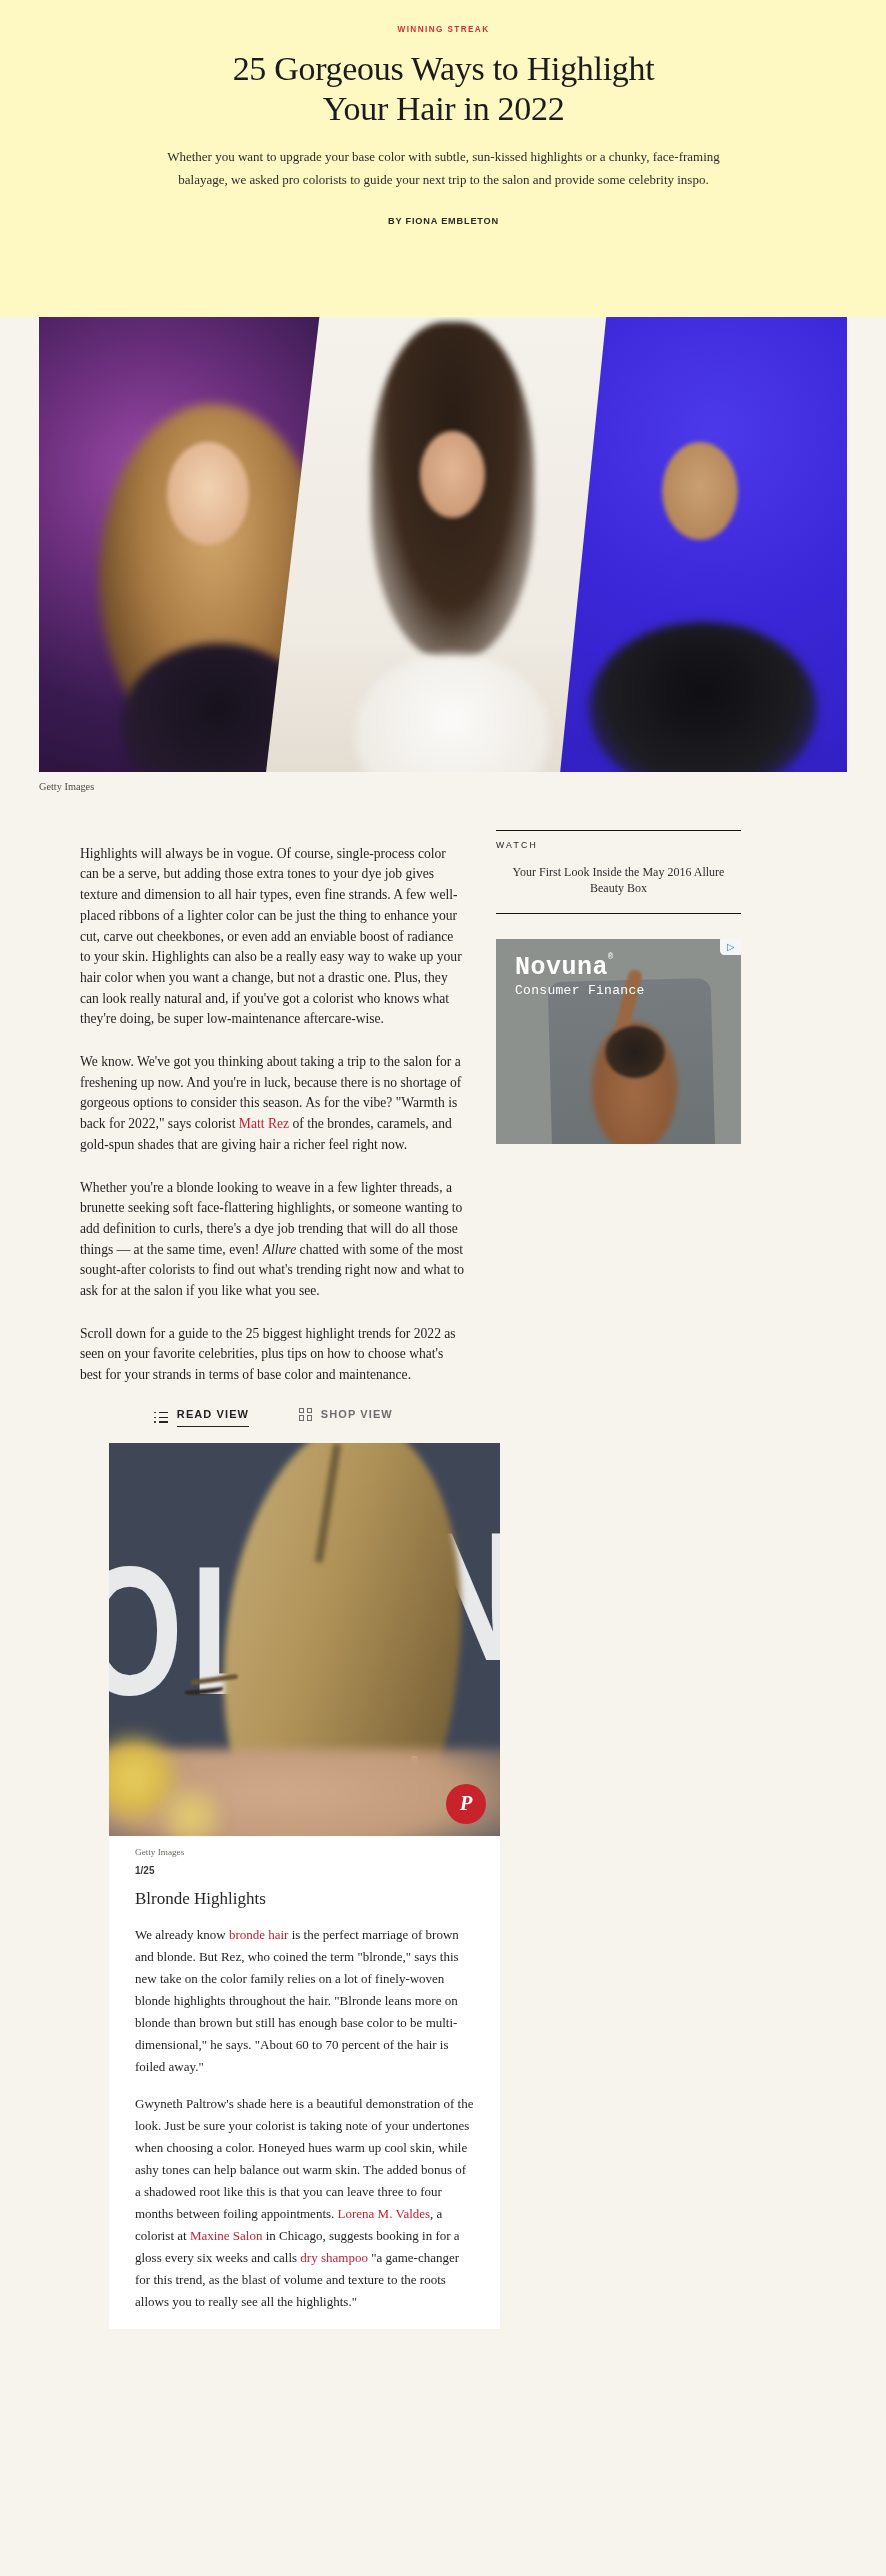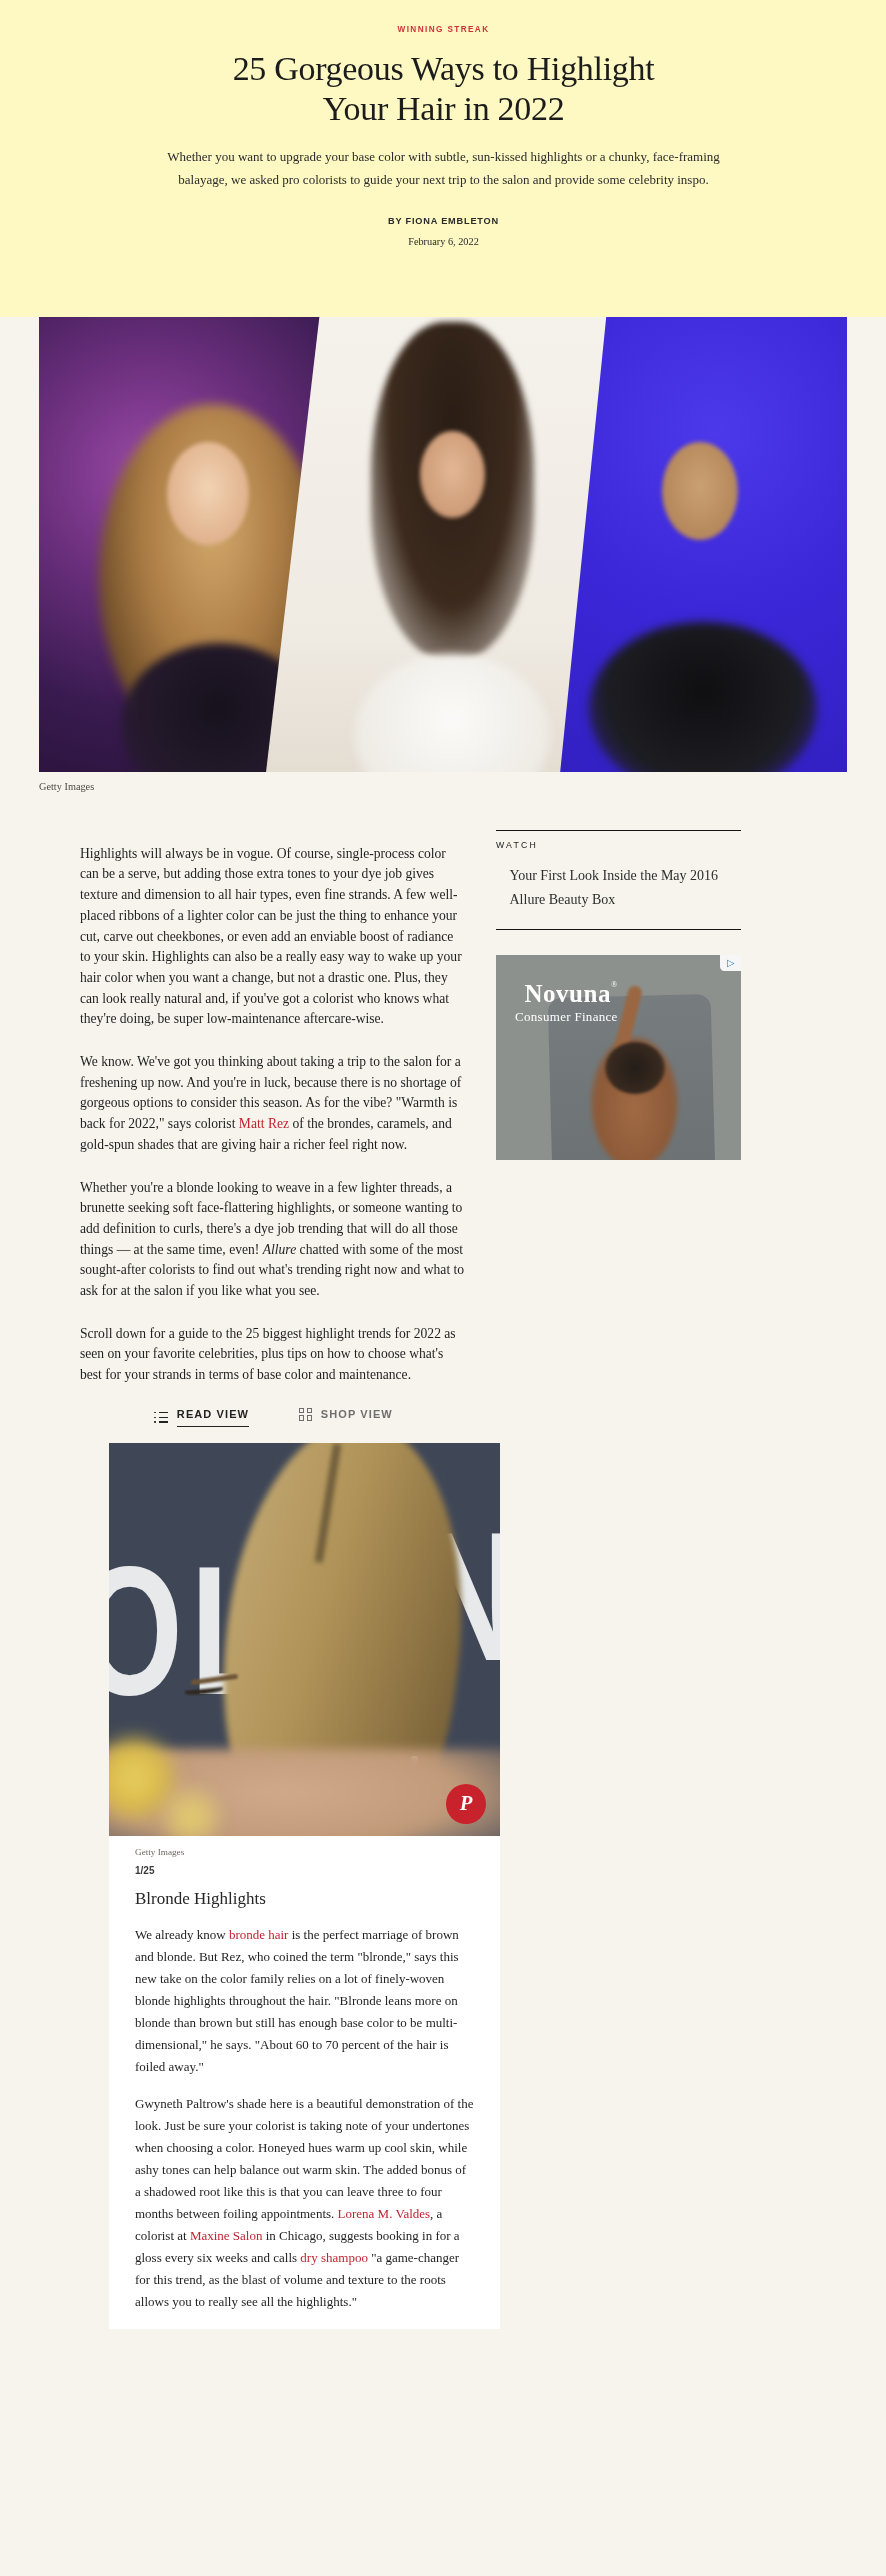--- a/index.html
+++ b/index.html
@@ -68,36 +68,36 @@
   .icon-grid span { border:1.1px solid #6e6e6e; }
 
   
   .sidebar { width:245px; margin-left:29px; }
   .side-rule { border-top:1.6px solid #141414; }
   .watch-label { text-align:left; font-family:"Liberation Sans", sans-serif; font-size:8.7px; letter-spacing:2.2px; color:#1a1a1a; margin:9.8px 0 12px; }
   .video-box { position:relative; width:245px; height:138px; background:#000; overflow:hidden; }
   .video-captions { position:absolute; left:0; right:0; bottom:7.6px; text-align:center;
     font-family:"Liberation Sans", sans-serif; font-weight:bold; font-size:9.5px; color:#fff; text-shadow:0 0.5px 2.7px #000, 0 0 1.6px #000; }
   .video-captions .cap-line { margin-top:14.7px; }
-  .video-title { margin:14px auto 0; width:218px; font-size:14px; line-height:24px; color:#2e2e2e; }
+  .video-title { margin:14px auto 0; width:218px; text-align:center; font-size:12px; line-height:16px; color:#2e2e2e; }
   .sidebar .side-rule2 { margin-top:16.3px; border-top:1.6px solid #141414; }
   .ad-unit { position:relative; margin-top:25px; width:245px; height:205px; overflow:hidden;
     background:
       linear-gradient(180deg, rgba(0,0,0,0.08) 0, rgba(0,0,0,0.08) 0.5px, transparent 0.5px) 0 115px/245px 1.6px no-repeat,
       linear-gradient(90deg, rgba(0,0,0,0.10) 0, rgba(0,0,0,0.10) 1.1px, transparent 1.1px) 163px 0/1.6px 205px no-repeat,
       radial-gradient(circle at 70% 30%, #999d9a 0%, #8d918e 55%, #83878４ 0%, #848883 100%); background-color:#8d918e; }
   .ad-mat { position:absolute; left:54px; top:41px; width:163px; height:179px; border-radius:14px;
     background:linear-gradient(180deg, #777d7f 0%, #6c7274 100%); transform:rotate(-1.5deg); }
   .ad-body { position:absolute; left:95px; top:82px; width:87px; height:131px; filter:blur(2.7px);
     background:radial-gradient(ellipse at 50% 55%, #a06a44 0%, #8d5a38 60%, rgba(130,85,55,0) 100%); border-radius:50%; }
   .ad-hairbun { position:absolute; left:109px; top:87px; width:60px; height:52px; filter:blur(1.6px);
     background:radial-gradient(circle at 50% 50%, #241d18 0%, #37291f 65%, rgba(45,32,24,0) 100%); border-radius:50%; }
   .ad-arm { position:absolute; left:125px; top:30px; width:14px; height:71px; filter:blur(1.6px);
     background:#9a6742; border-radius:7.6px; transform:rotate(14deg); }
-  .ad-logo { position:absolute; left:19px; top:25px; color:#fff; font-family:Liberation Serif, serif;text-align:right; }
+  .ad-logo { position:absolute; left:19px; top:13px; color:#fff; font-family:Liberation Mono, monospace; }
   .ad-brand { font-size:25px; font-weight:bold; letter-spacing:0.5px; }
   .ad-reg { font-size:8.2px; vertical-align:15.2px; font-weight:normal; }
   .ad-tagline { font-size:13px; margin-top:1.1px; letter-spacing:0.3px; }
   .adchoices { position:absolute; right:0; top:0; width:20.7px; height:16.3px; background:rgba(255,255,255,0.92);
     border-bottom-left-radius:4.4px; display:flex; align-items:center; justify-content:center;
     color:#2476c6; font-size:9.8px; font-family:"Liberation Sans", sans-serif; }
 
   
   .slide-card { position:relative; width:391px; background:#fff; margin:15.2px 0 0 109px; padding-bottom:8.2px; }
   .card-image { position:relative; width:391px; height:393px; overflow:hidden; background:#3f4757; }
@@ -132,21 +132,20 @@
 </head>
 <body>
 
 <div class="page">
 
   <header class="lede">
     <div class="eyebrow">WINNING STREAK</div>
     <h1 class="headline"><span>25 Gorgeous Ways to Highlight</span><br><span>Your Hair in 2022</span></h1>
     <p class="dek">Whether you want to upgrade your base color with subtle, sun-kissed highlights or a chunky, face-framing balayage, we asked pro colorists to guide your next trip to the salon and provide some celebrity inspo.</p>
     <div class="byline">BY FIONA EMBLETON</div>
-    <div class="pubdate">February 6, 2022</div>
   </header>
 
   <figure class="hero-figure">
     <div class="hero-panel hp-left">
       <div class="blob hl-hair"></div>
       <div class="blob hl-face"></div>
       <div class="blob hl-body"></div>
     </div>
     <div class="hero-panel hp-right">
       <div class="blob hr-hair"></div>

